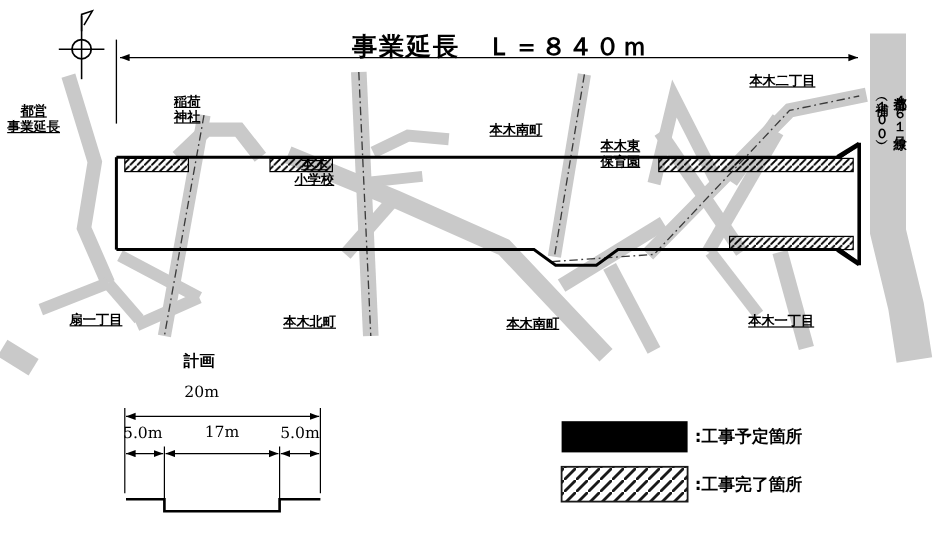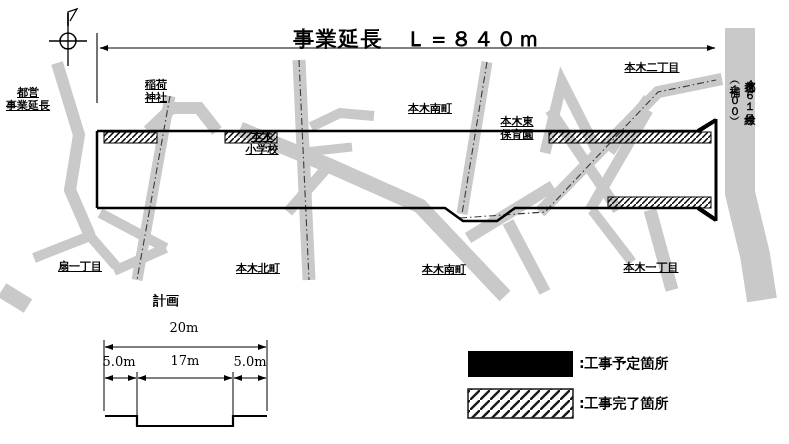--- a/index.html
+++ b/index.html
@@ -151,21 +151,21 @@
     <div>都道４６１号線</div>
     <div class="l2">（補１００）</div>
   </div>
 
   <div class="lbl" style="left:80px;top:260px;">扇一丁目</div>
   <div class="lbl" style="left:258px;top:262px;">本木北町</div>
   <div class="lbl" style="left:444px;top:263px;">本木南町</div>
   <div class="lbl" style="left:651px;top:261px;">本木一丁目</div>
 
   <div class="sec-title" style="left:166px;top:292px;">計画</div>
-  <div class="dim" style="left:184px;top:320px;text-align:right;">20m</div>
+  <div class="dim" style="left:168px;top:320px;text-align:right;">20m</div>
   <div class="dim" style="left:119px;top:354px;">5.0m</div>
   <div class="dim" style="left:185px;top:353px;">17m</div>
   <div class="dim" style="left:250px;top:354px;">5.0m</div>
 
   <div class="leg" style="left:579px;top:355px;">:工事予定箇所</div>
   <div class="leg" style="left:579px;top:395px;">:工事完了箇所</div>
 
 </div>
 
 </body></html>

